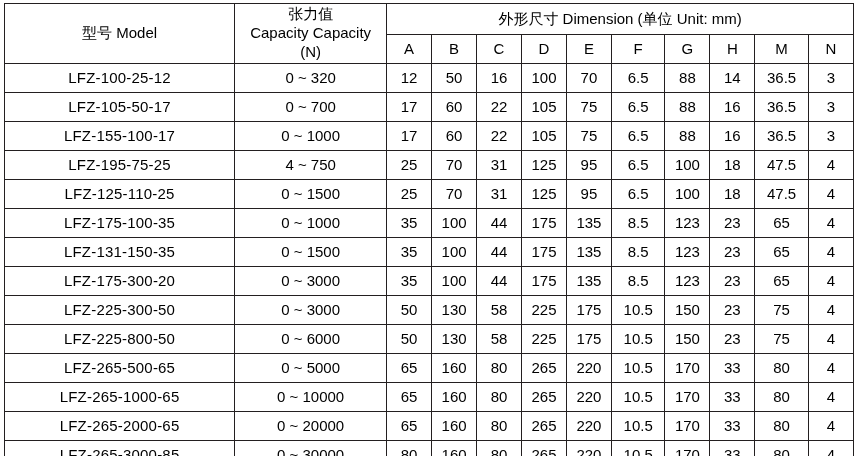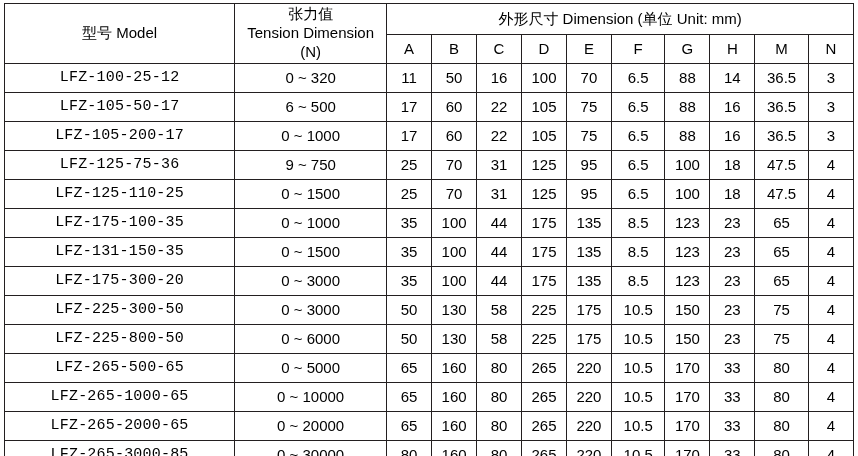--- a/index.html
+++ b/index.html
@@ -57,21 +57,20 @@
     font-size: 16px;
     height: 30px;
   }
   .hdr-sub {
     font-size: 16px;
     height: 28px;
   }
   td.model {
     font-size: 16px;
     letter-spacing: 0.2px;
-    font-family: Liberation Mono, monospace;
   }
   td.tension {
     font-size: 15px;
   }
   td.val {
     font-size: 15px;
   }
   tbody tr { height: 29px; }
 </style>
 </head>
@@ -91,21 +90,21 @@
       <col class="c-dim">
       <col class="c-dim">
       <col class="c-dim-wide">
       <col class="c-dim">
     </colgroup>
     <thead>
       <tr>
         <th class="hdr-model" rowspan="2">型号 Model</th>
         <th class="hdr-tension" rowspan="2">
           <span class="l1">张力值</span>
-          <span class="l2">Tension Dimension</span>
+          <span class="l2">Capacity Capacity</span>
           <span class="l3">(N)</span>
         </th>
         <th class="hdr-dimgroup" colspan="10">外形尺寸 Dimension (单位 Unit: mm)</th>
       </tr>
       <tr>
         <th class="hdr-sub">A</th>
         <th class="hdr-sub">B</th>
         <th class="hdr-sub">C</th>
         <th class="hdr-sub">D</th>
         <th class="hdr-sub">E</th>
@@ -113,62 +112,62 @@
         <th class="hdr-sub">G</th>
         <th class="hdr-sub">H</th>
         <th class="hdr-sub">M</th>
         <th class="hdr-sub">N</th>
       </tr>
     </thead>
     <tbody>
       <tr>
         <td class="model">LFZ-100-25-12</td>
         <td class="tension">0 ~ 320</td>
-        <td class="val">11</td>
+        <td class="val">12</td>
         <td class="val">50</td>
         <td class="val">16</td>
         <td class="val">100</td>
         <td class="val">70</td>
         <td class="val">6.5</td>
         <td class="val">88</td>
         <td class="val">14</td>
         <td class="val">36.5</td>
         <td class="val">3</td>
       </tr>
       <tr>
         <td class="model">LFZ-105-50-17</td>
-        <td class="tension">6 ~ 500</td>
+        <td class="tension">0 ~ 700</td>
         <td class="val">17</td>
         <td class="val">60</td>
         <td class="val">22</td>
         <td class="val">105</td>
         <td class="val">75</td>
         <td class="val">6.5</td>
         <td class="val">88</td>
         <td class="val">16</td>
         <td class="val">36.5</td>
         <td class="val">3</td>
       </tr>
       <tr>
-        <td class="model">LFZ-105-200-17</td>
+        <td class="model">LFZ-155-100-17</td>
         <td class="tension">0 ~ 1000</td>
         <td class="val">17</td>
         <td class="val">60</td>
         <td class="val">22</td>
         <td class="val">105</td>
         <td class="val">75</td>
         <td class="val">6.5</td>
         <td class="val">88</td>
         <td class="val">16</td>
         <td class="val">36.5</td>
         <td class="val">3</td>
       </tr>
       <tr>
-        <td class="model">LFZ-125-75-36</td>
-        <td class="tension">9 ~ 750</td>
+        <td class="model">LFZ-195-75-25</td>
+        <td class="tension">4 ~ 750</td>
         <td class="val">25</td>
         <td class="val">70</td>
         <td class="val">31</td>
         <td class="val">125</td>
         <td class="val">95</td>
         <td class="val">6.5</td>
         <td class="val">100</td>
         <td class="val">18</td>
         <td class="val">47.5</td>
         <td class="val">4</td>

